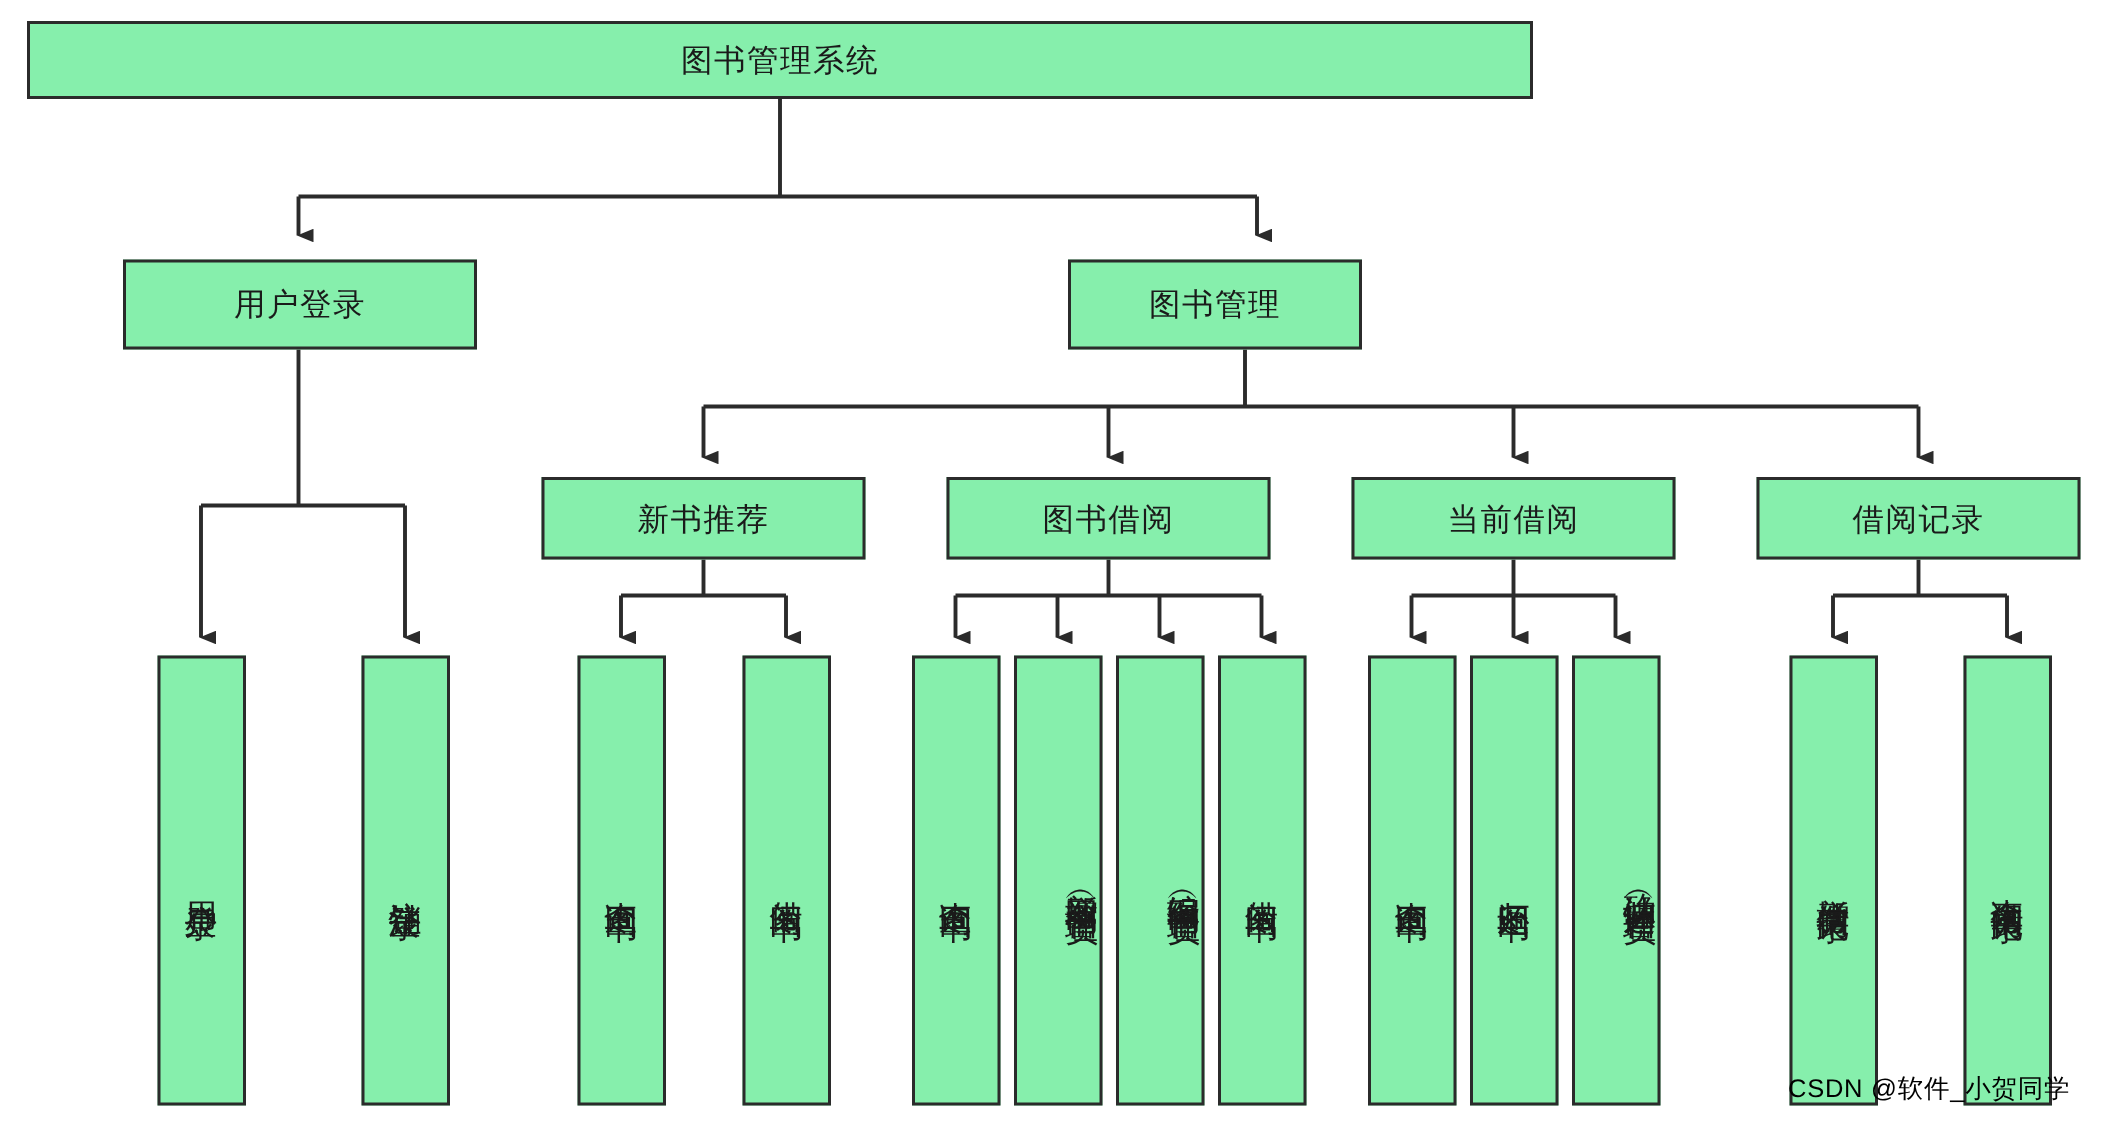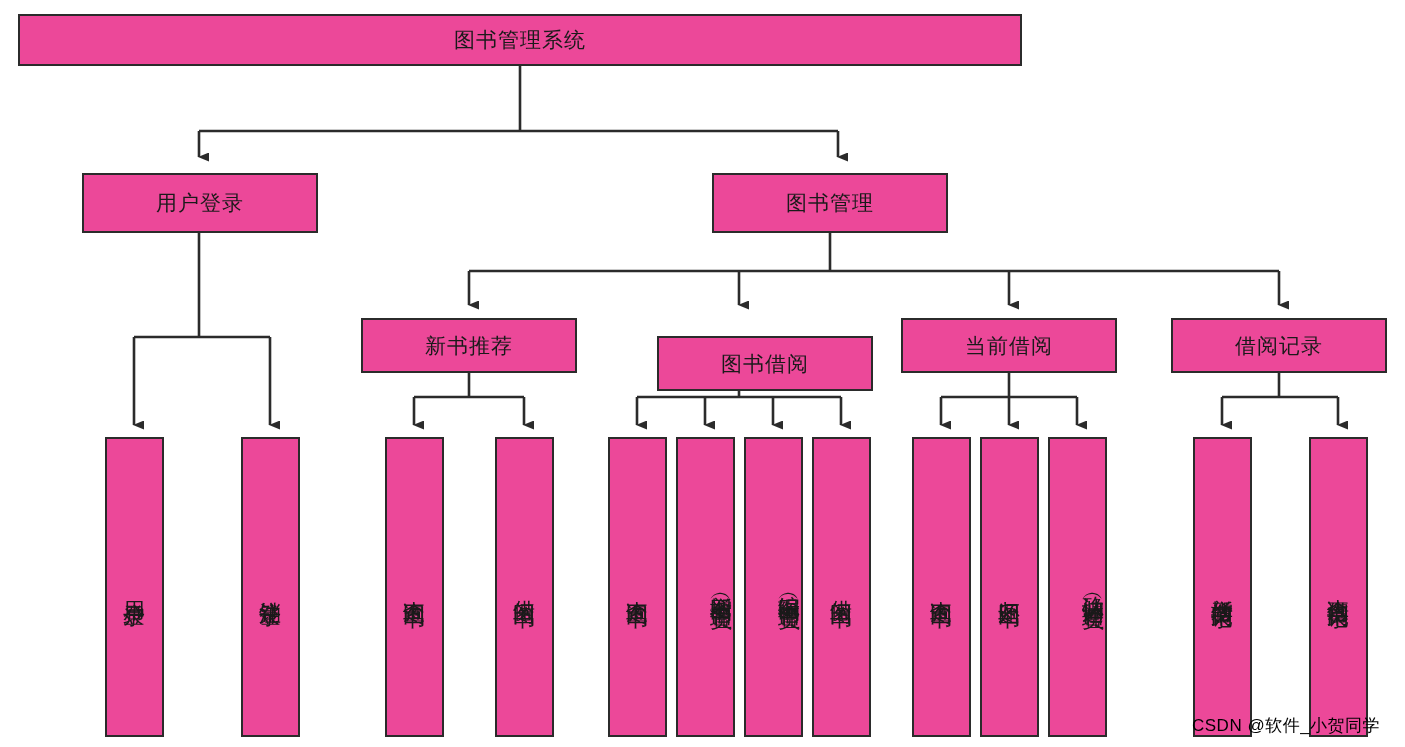--- a/index.html
+++ b/index.html
@@ -22,21 +22,21 @@
     left: 0;
     top: 0;
     width: 1405px;
     height: 747px;
     pointer-events: none;
   }
   .node {
     position: absolute;
     box-sizing: border-box;
     border: 2px solid #2b2b2b;
-    background: #ec4899;
+    background: #86efac;
     display: flex;
     align-items: center;
     justify-content: center;
     color: #1a1a1a;
   }
   .node.h {
     font-size: 21px;
     letter-spacing: 1px;
   }
   .node.v {
@@ -119,28 +119,28 @@
     </g>
   </svg>
 
   <div class="node h" style="left:18px; top:14px; width:1004px; height:52px;">
     <span class="node-label">图书管理系统</span>
   </div>
 
   <div class="node h" style="left:82px; top:173px; width:236px; height:60px;">
     <span class="node-label">用户登录</span>
   </div>
-  <div class="node h" style="left:712px; top:173px; width:236px; height:60px;">
+  <div class="node h" style="left:712px; top:173px; width:196px; height:60px;">
     <span class="node-label">图书管理</span>
   </div>
 
   <div class="node h" style="left:361px; top:318px; width:216px; height:55px;">
     <span class="node-label">新书推荐</span>
   </div>
-  <div class="node h" style="left:657px; top:318px; width:216px; height:55px;margin-top:18px;">
+  <div class="node h" style="left:631px; top:318px; width:216px; height:55px;">
     <span class="node-label">图书借阅</span>
   </div>
   <div class="node h" style="left:1171px; top:318px; width:216px; height:55px;">
     <span class="node-label">借阅记录</span>
   </div>
   <div class="node h" style="left:901px; top:318px; width:216px; height:55px;">
     <span class="node-label">当前借阅</span>
   </div>
 
   <div class="node v mid" style="left:105px; top:437px; width:59px; height:300px;">

